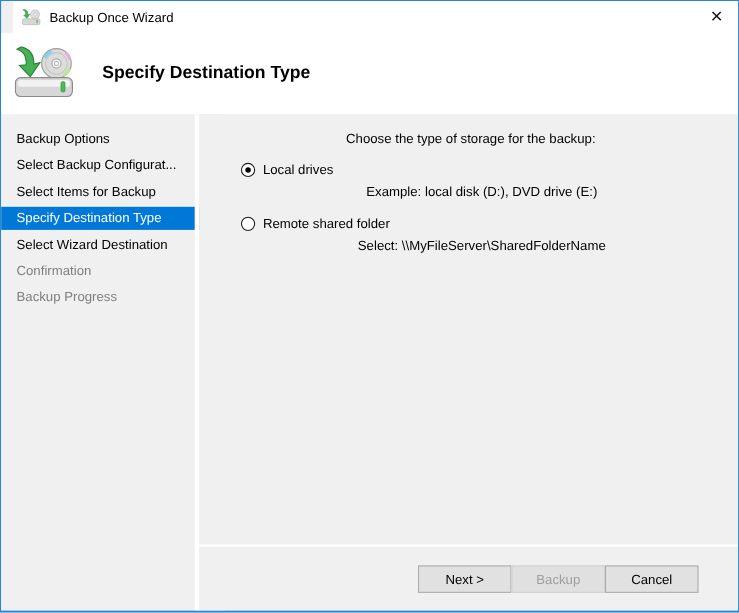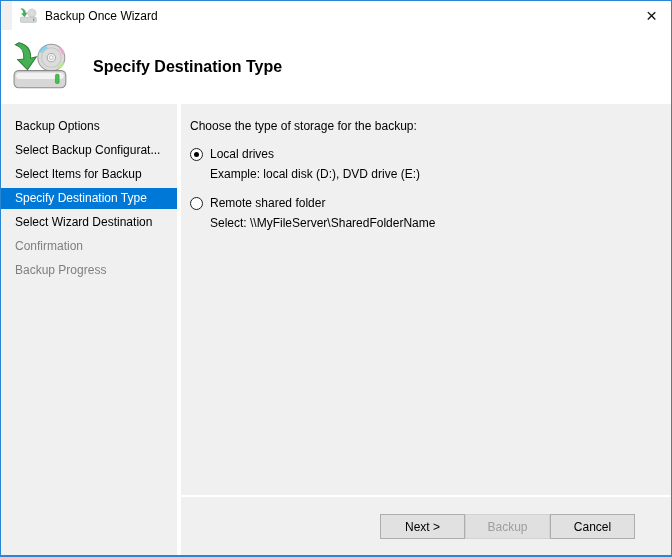--- a/index.html
+++ b/index.html
@@ -35,24 +35,24 @@
   }
   .side-item {
     height:21px; line-height:21px; padding-left:14px; margin-bottom:3px;
     white-space:nowrap; overflow:hidden; font-size:12px; color:#000;
   }
   .side-item.active { background:#0078d7; color:#fff; }
   .side-item.disabled { color:#7f7f7f; }
   .divider { position:absolute; top:103px; left:176px; width:4px; bottom:0; background:#fff; }
   
   .content { position:absolute; top:103px; left:180px; right:0; bottom:0; background:#f0f0f0; }
-  .content-inner { padding:15px 10px 0 9px; }
+  .content-inner { padding:15px 10px 0 14px;text-align:center; }
   .heading { margin-bottom:14px; }
   .option { margin-bottom:15px; }
-  .option-main { display:flex; align-items:center; }
+  .option-main { display:flex; align-items:center;margin-left:24px; }
   .radio {
     width:13px; height:13px; box-sizing:border-box; border:1px solid #1f1f1f;
     border-radius:50%; background:#fff; position:relative; flex:none;
   }
   .radio.checked::after {
     content:""; position:absolute; left:3px; top:3px; width:5px; height:5px;
     border-radius:50%; background:#000;
   }
   .option-label { margin-left:7px; }
   .option-example { margin-left:20px; margin-top:6px; }

